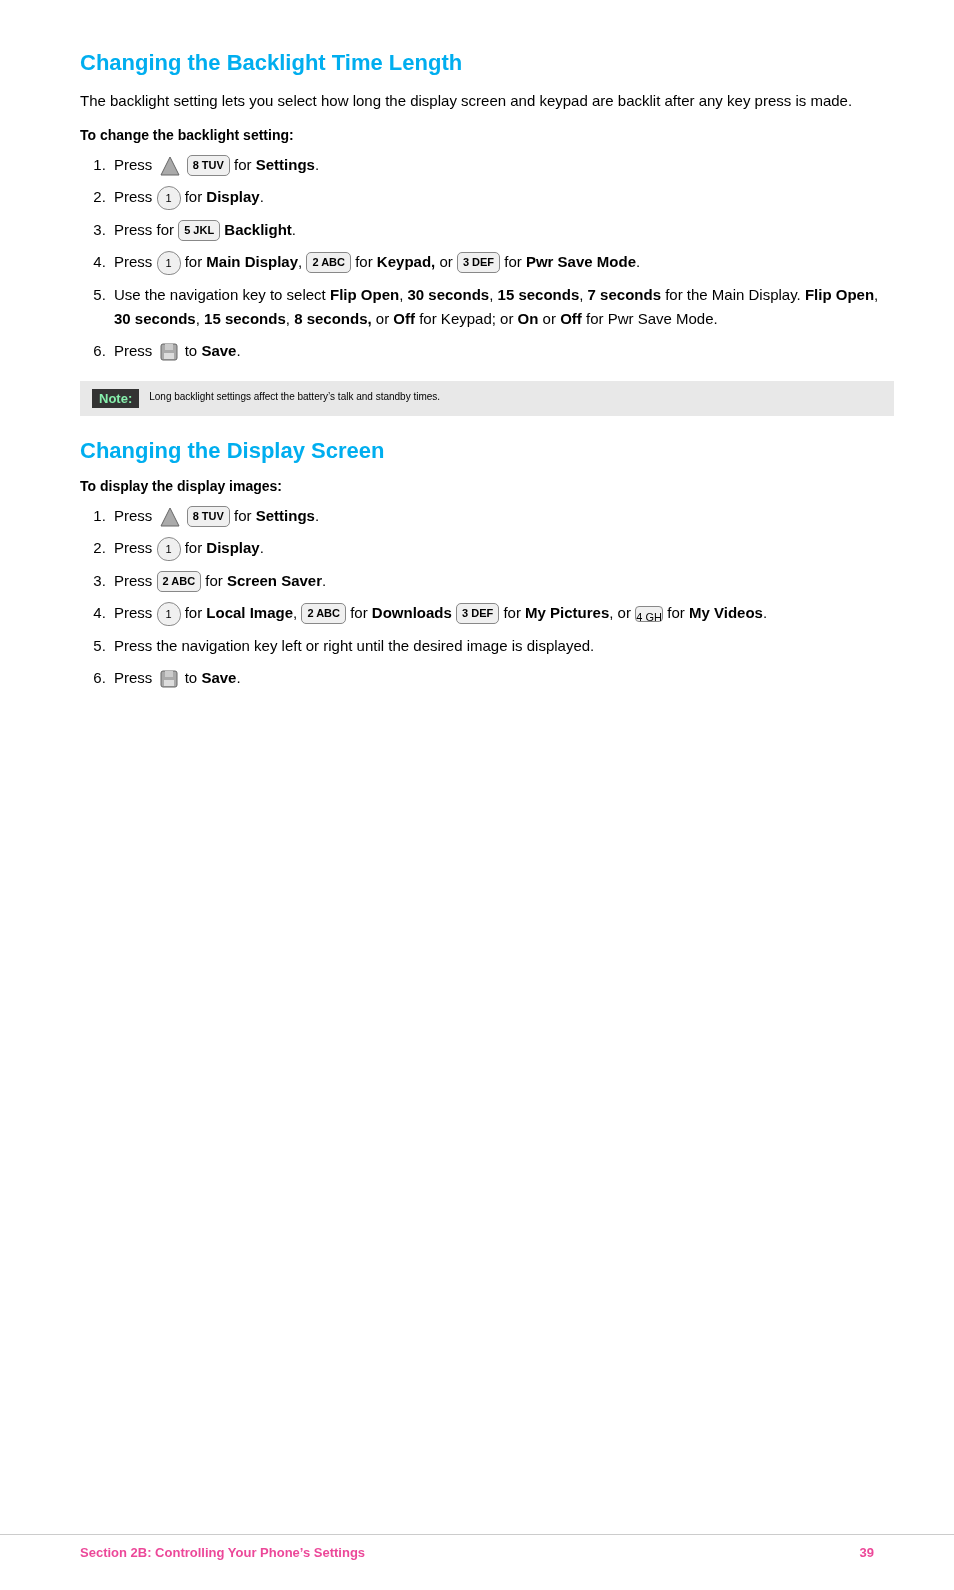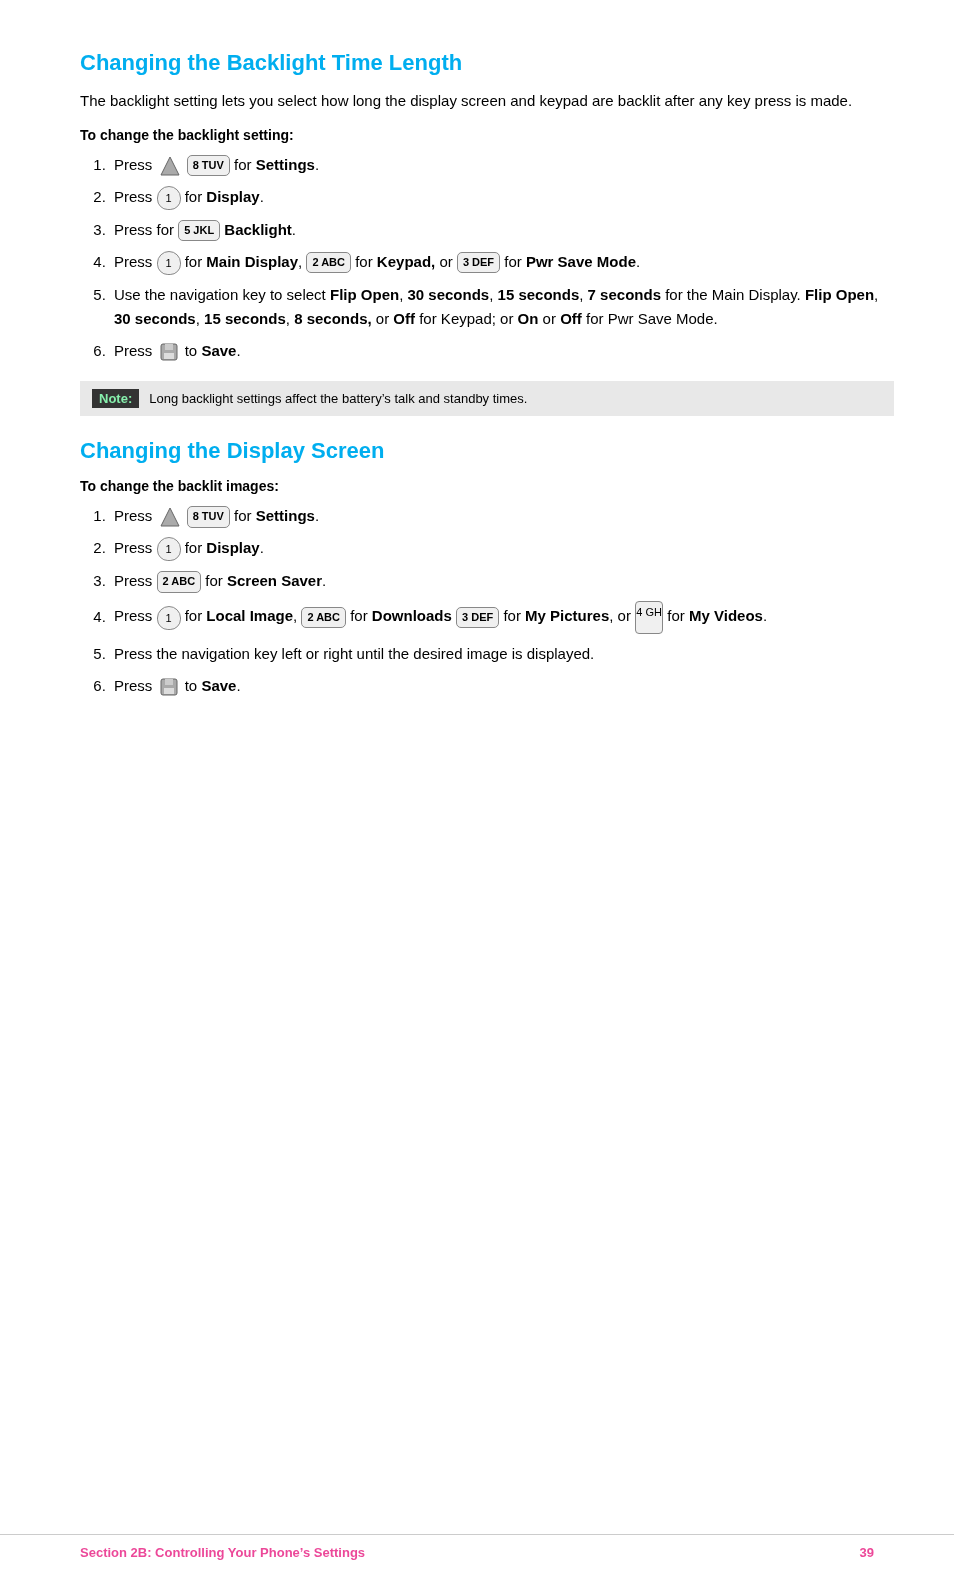--- a/index.html
+++ b/index.html
@@ -56,21 +56,21 @@
       background: #333;
       color: #86efac;
       font-weight: bold;
       font-size: 13px;
       padding: 2px 7px;
       white-space: nowrap;
       min-width: 46px;
       text-align: center;
     }
     .note-text {
-      font-size: 13px;
+      font-size: 10px;
       color: #000;
       line-height: 1.5;
     }
     
     .btn-pill {
       display: inline-block;
       border: 1.5px solid #888;
       border-radius: 5px;
       padding: 1px 5px;
       font-size: 11px;
@@ -163,21 +163,21 @@
   </ol>
 
   <div class="note-box">
     <span class="note-label">Note:</span>
     <span class="note-text">Long backlight settings affect the battery’s talk and standby times.</span>
   </div>
 
   <h2 class="section-title">Changing the Display Screen</h2>
 
 
-  <p class="sub-heading">To change the backlit images:</p>
+  <p class="sub-heading">To display the display images:</p>
 
   <ol>
     <li>
       Press 
       <svg class="icon-menu" viewBox="0 0 22 22">
         <polygon points="11,2 20,20 2,20" fill="#aaa" stroke="#666" stroke-width="1"></polygon>
       </svg>
       <span class="btn-pill">8 TUV</span>
       for <strong>Settings</strong>.
     </li>
@@ -186,21 +186,21 @@
       <span style="display:inline-block;vertical-align:middle;width:24px;height:24px;border:1.5px solid #888;border-radius:50% 50% 45% 45%;background:#f0f0f0;font-size:11px;text-align:center;line-height:22px;">1</span>
       for <strong>Display</strong>.
     </li>
     <li>
       Press <span class="btn-pill">2 ABC</span> for <strong>Screen Saver</strong>.
     </li>
     <li>
       Press 
       <span style="display:inline-block;vertical-align:middle;width:24px;height:24px;border:1.5px solid #888;border-radius:50% 50% 45% 45%;background:#f0f0f0;font-size:11px;text-align:center;line-height:22px;">1</span>
       for <strong>Local Image</strong>, <span class="btn-pill">2 ABC</span> for <strong>Downloads</strong> <span class="btn-pill">3 DEF</span> for <strong>My Pictures</strong>, or 
-      <span style="display:inline-block;vertical-align:middle;width:28px;height:33px;border:1.5px solid #888;border-radius:4px;background:#f0f0f0;font-size:11px;text-align:center;line-height:20px;">4 GH</span>
+      <span style="display:inline-block;vertical-align:middle;width:28px;height:16px;border:1.5px solid #888;border-radius:4px;background:#f0f0f0;font-size:11px;text-align:center;line-height:20px;">4 GH</span>
       for <strong>My Videos</strong>.
     </li>
     <li>
       Press the navigation key left or right until the desired image is displayed.
     </li>
     <li>
       Press 
       <svg class="icon-save" viewBox="0 0 20 20">
         <rect x="2" y="2" width="16" height="16" rx="2" fill="#aaa" stroke="#666" stroke-width="1"></rect>
         <rect x="6" y="2" width="8" height="6" fill="#ccc"></rect>

